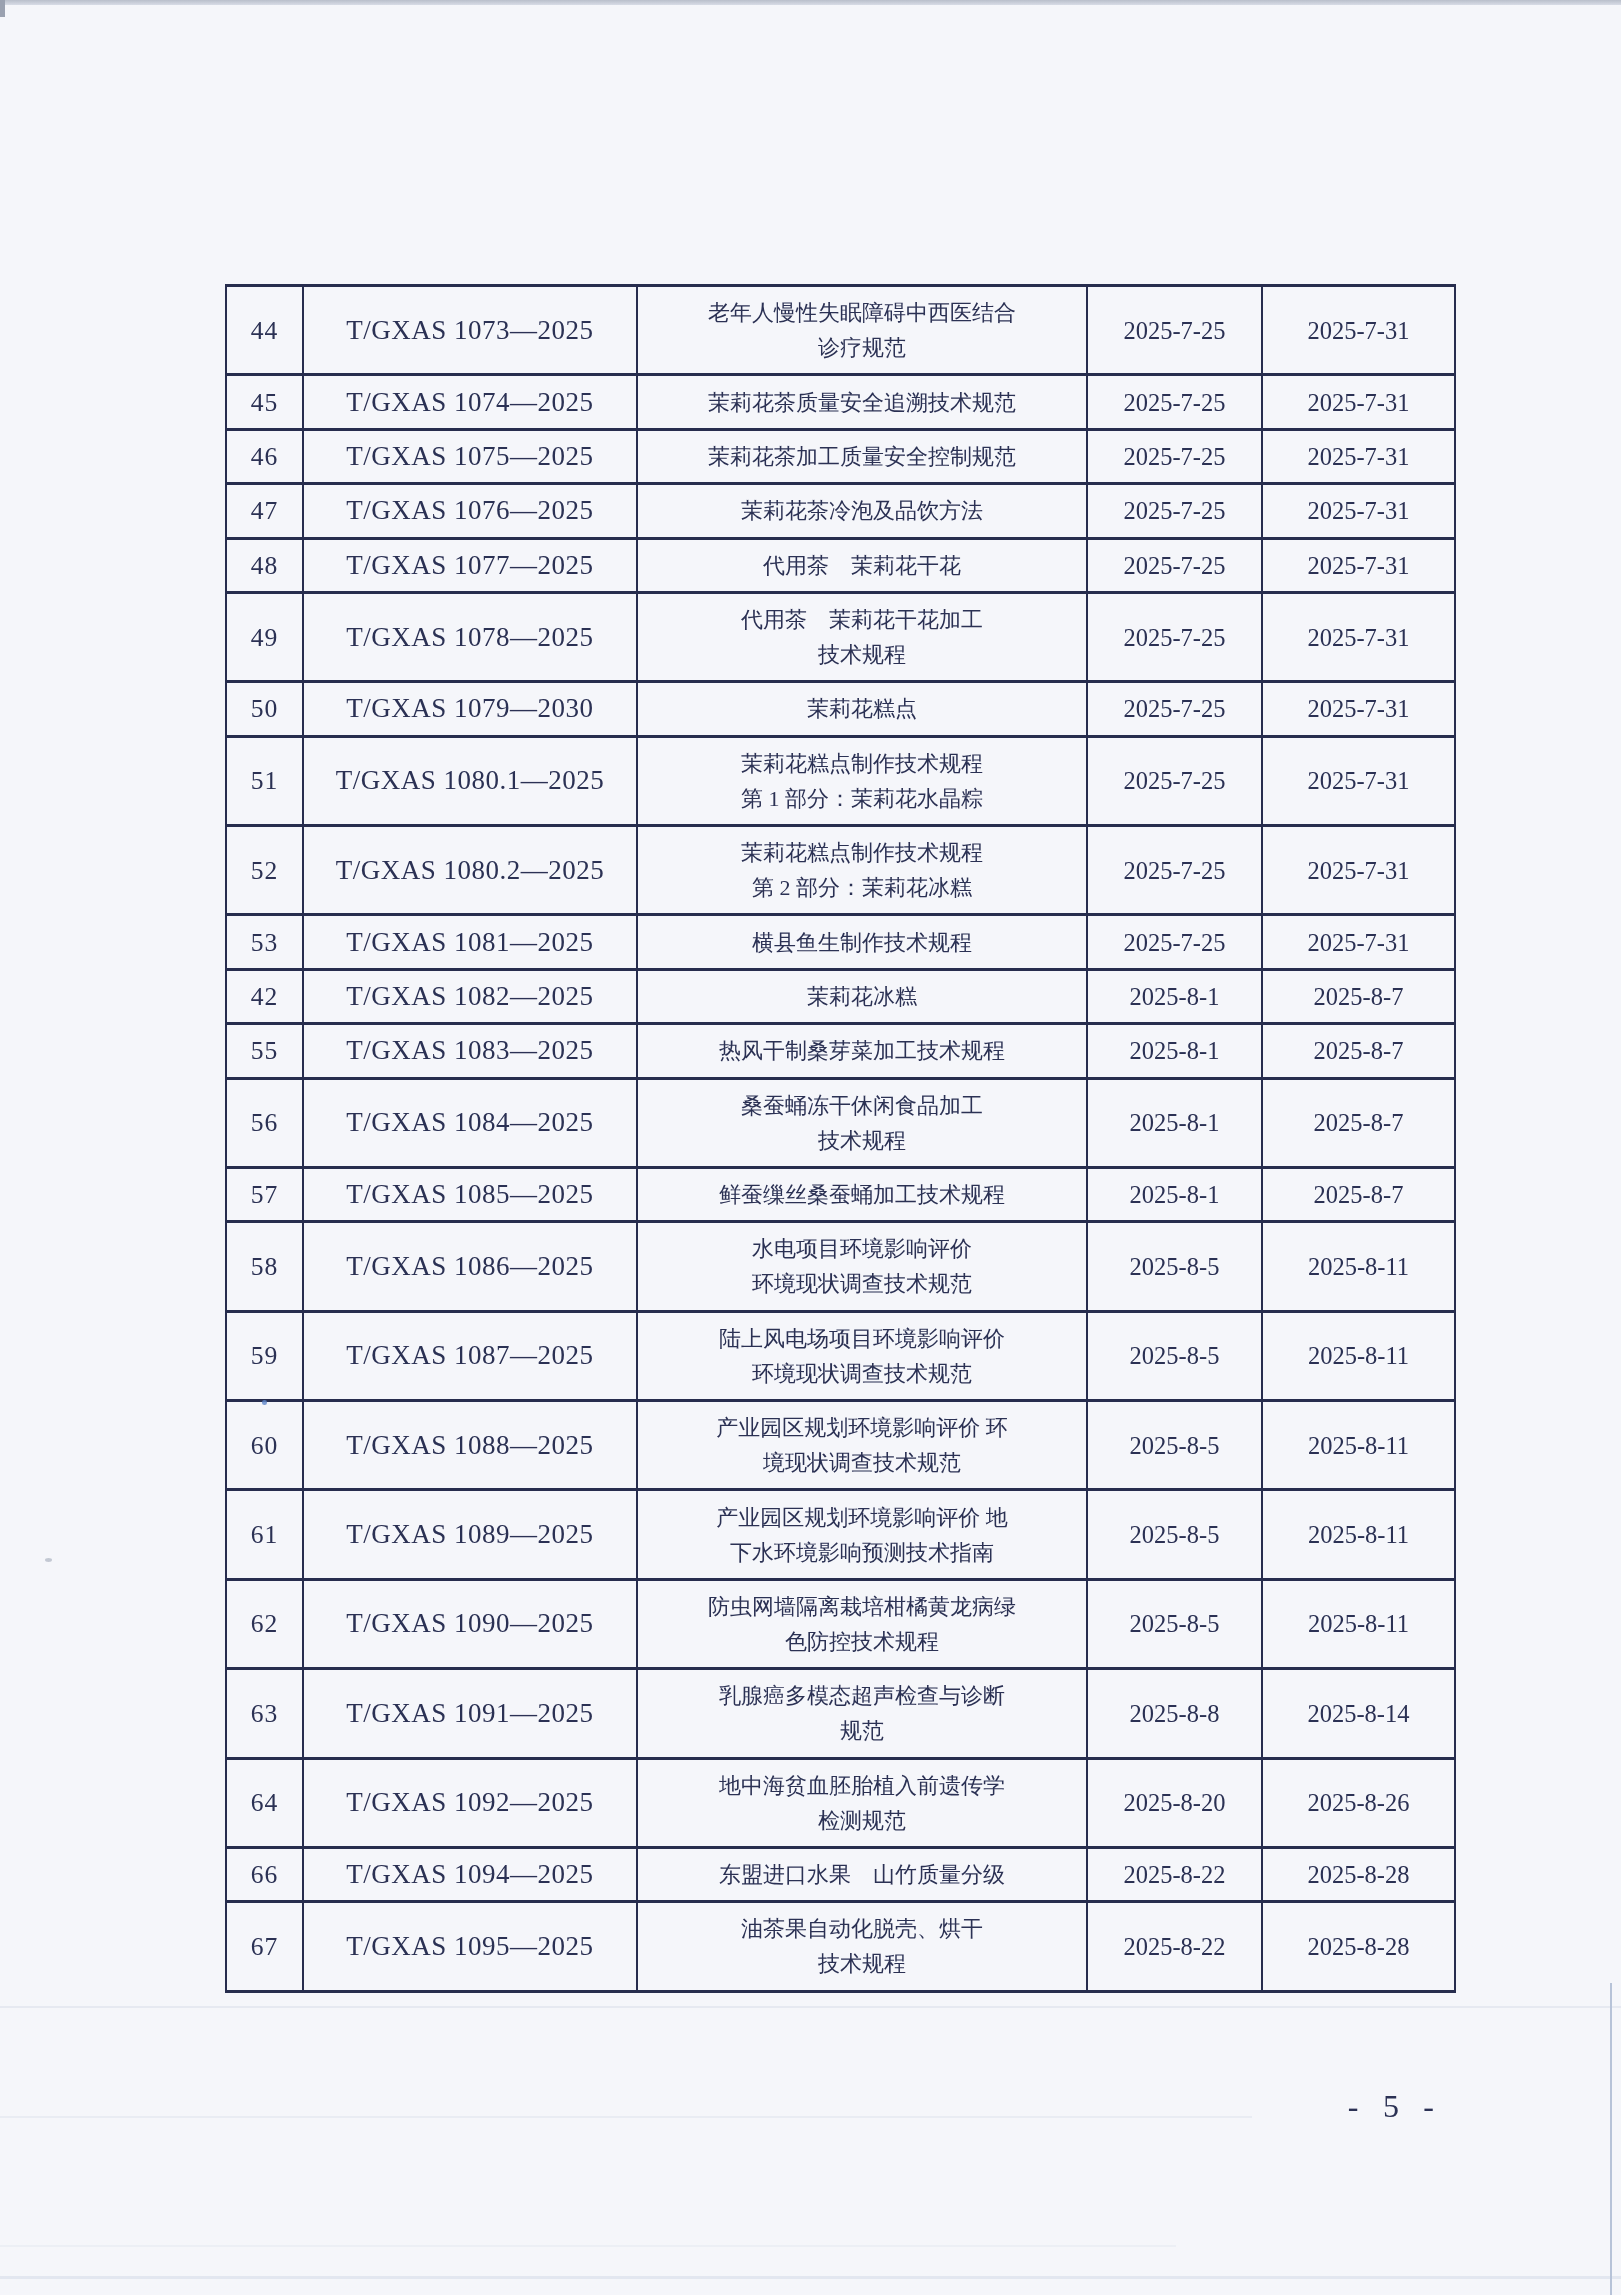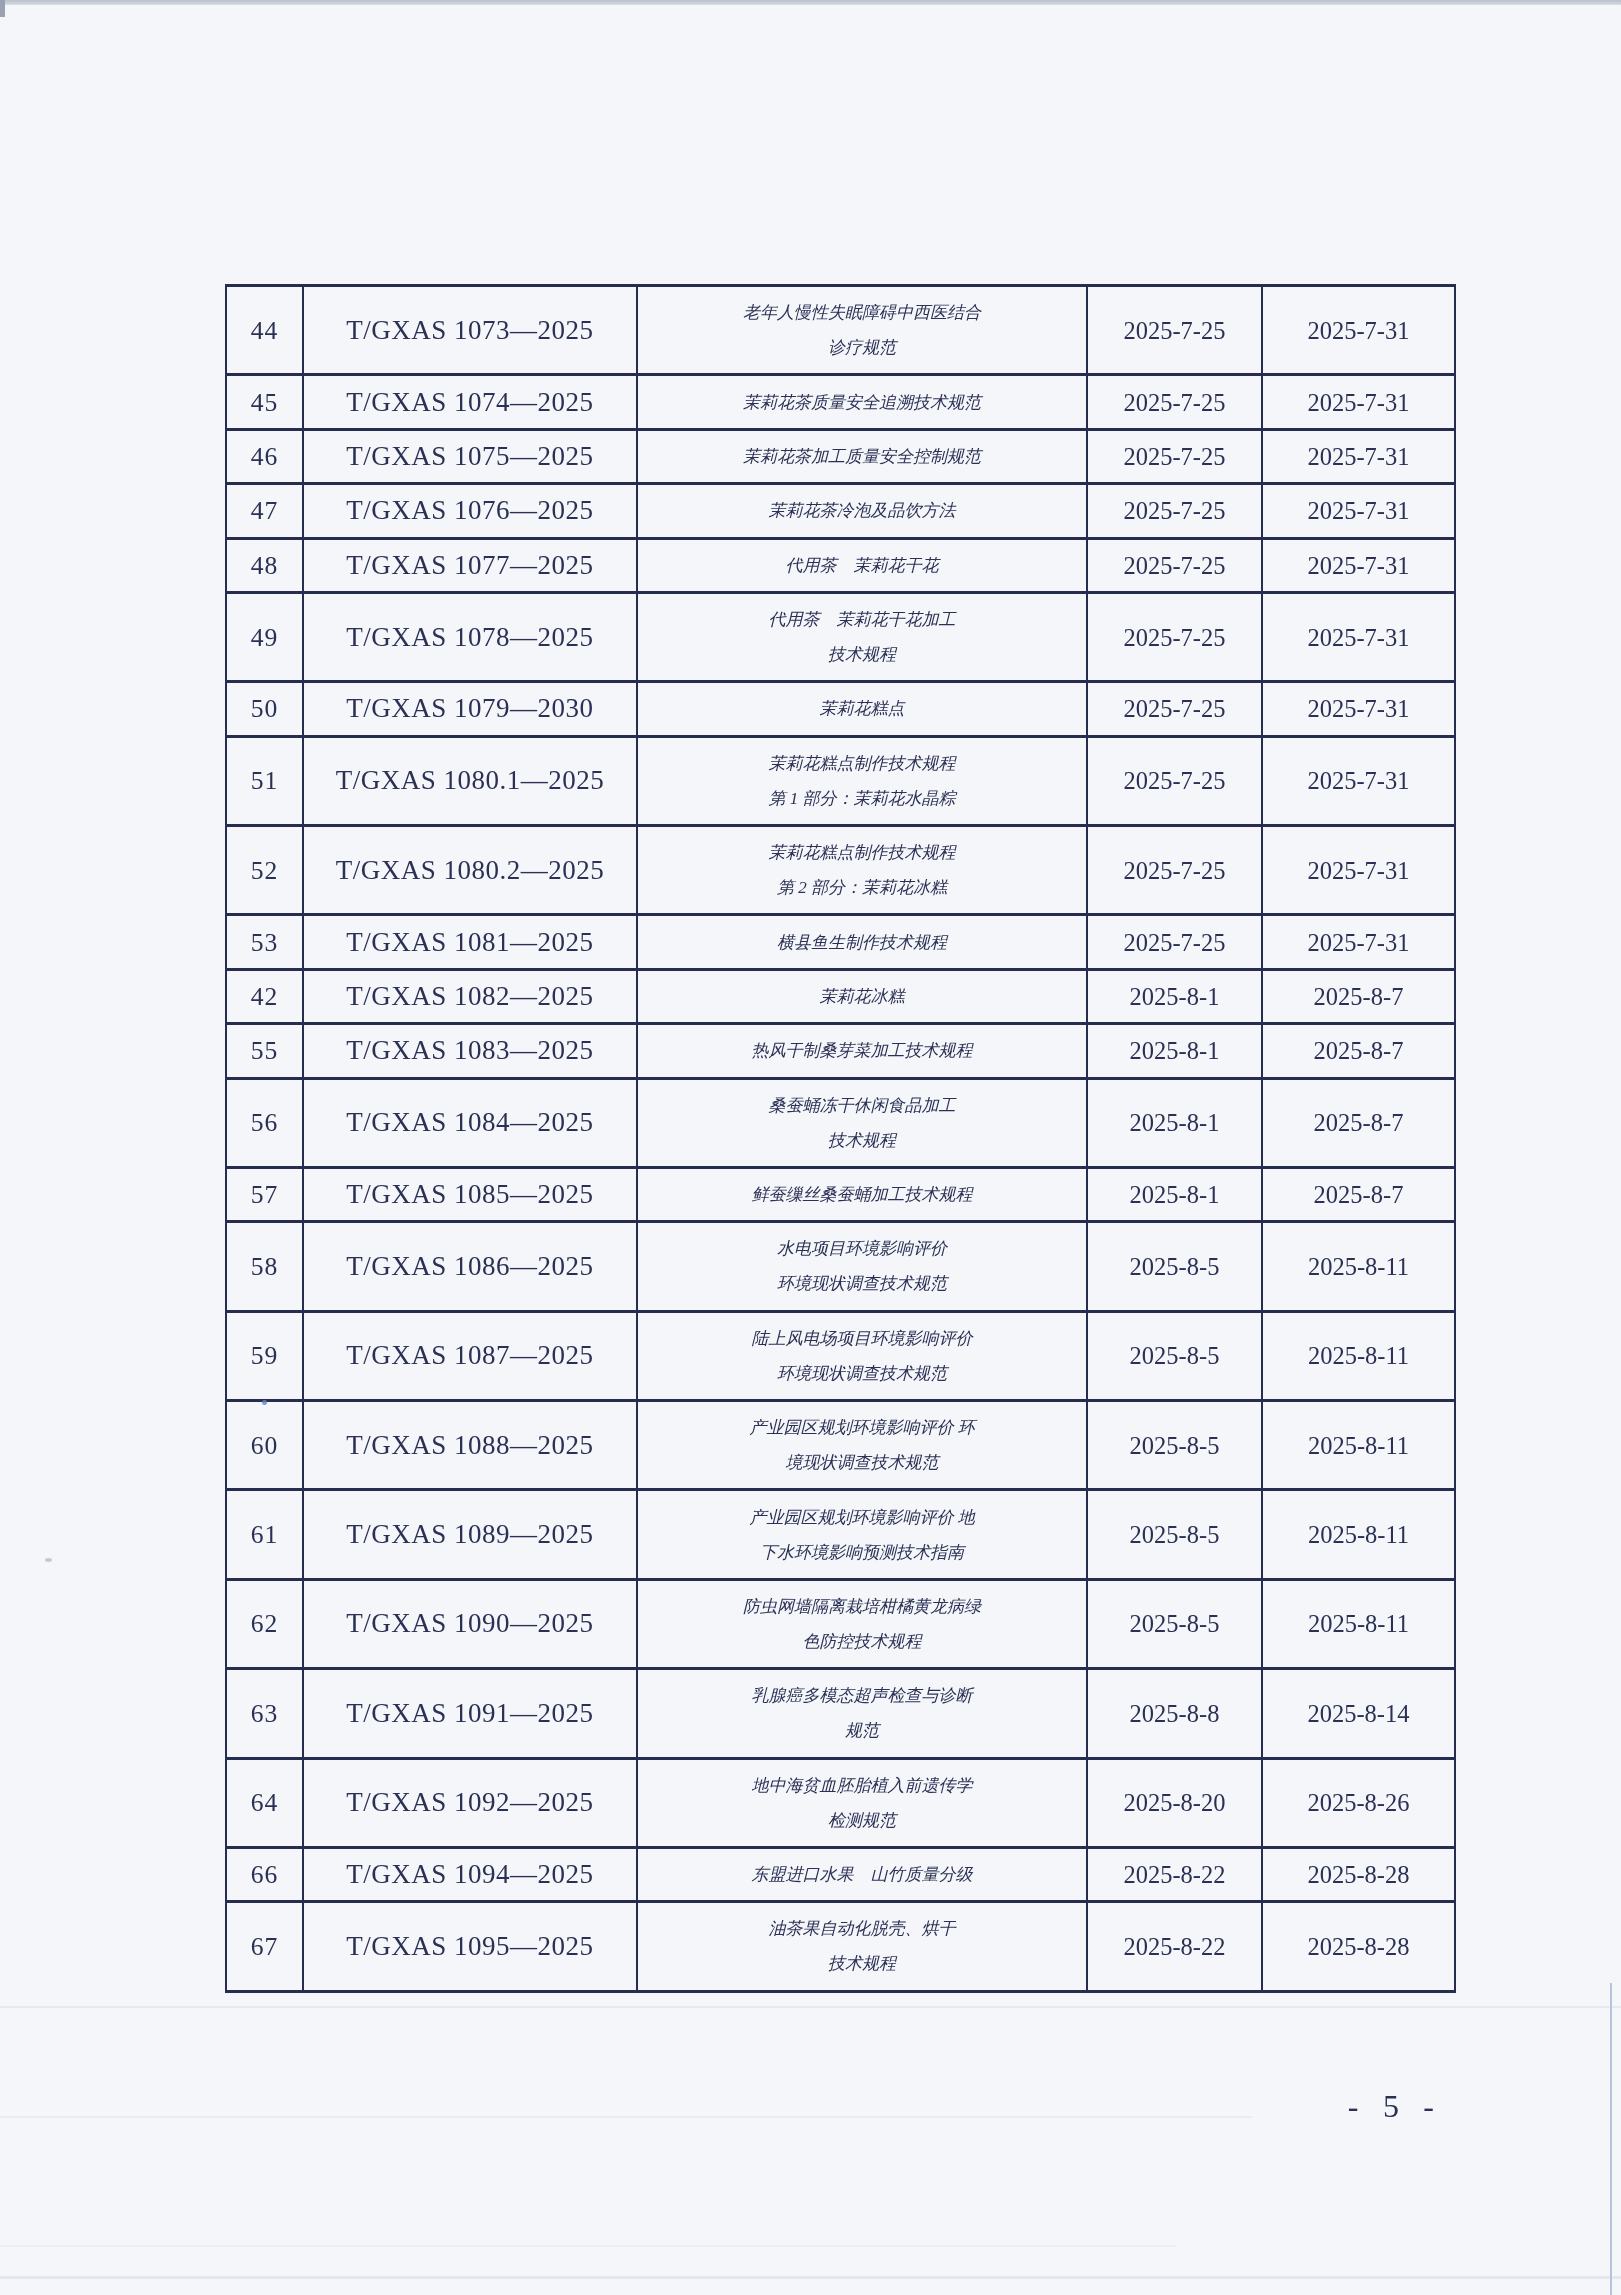--- a/index.html
+++ b/index.html
@@ -40,21 +40,21 @@
     border-top:3.1px solid var(--border);
     border-bottom:3.1px solid var(--border);
     vertical-align:middle;
     text-align:center;
     padding:8.2px 6.1px;
     line-height:35px;
     overflow:hidden;
   }
   td.col-no{font-size:25.6px;letter-spacing:1px;}
   td.col-code{font-size:27px;letter-spacing:0.5px;white-space:nowrap;}
-  td.col-title{font-size:17px;white-space:pre-line;padding-left:10.2px;padding-right:10.2px;font-style:italic;}
+  td.col-title{font-size:22px;white-space:pre-line;padding-left:10.2px;padding-right:10.2px;}
   td.col-date{font-size:24.5px;white-space:nowrap;font-family:Liberation Serif, serif;}
   
   .page-number{
     position:absolute;
     left:1298px;top:2088px;width:194px;height:51px;
     font-size:32px;letter-spacing:8.2px;
     text-align:center;color:var(--ink);
   }
   
   .artifact-line-1{position:absolute;left:0;top:2006px;width:1622px;height:2px;background:#e6e9f1;}

